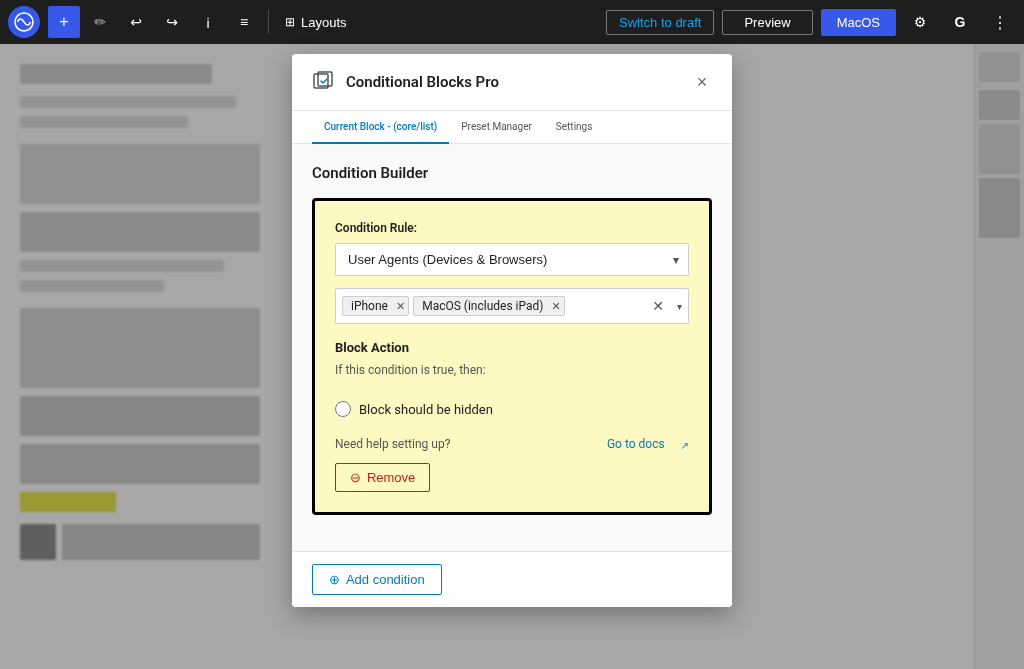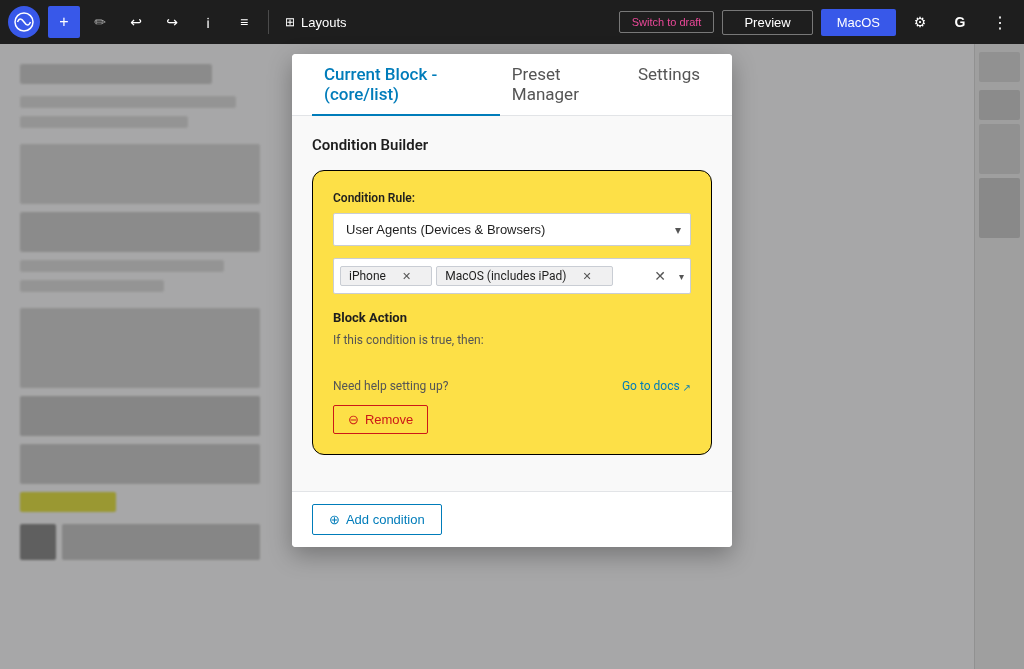--- a/index.html
+++ b/index.html
@@ -82,25 +82,25 @@
       border: none;
       cursor: pointer;
       font-size: 13px;
       padding: 4px 8px;
       border-radius: 2px;
     }
 
     .switch-draft-btn {
       background: transparent;
       border: 1px solid rgba(255,255,255,0.4);
-      color: #ec4899;
+      color: #0ea5e9;
       padding: 4px 12px;
       border-radius: 2px;
       cursor: pointer;
-      font-size: 11px;
+      font-size: 13px;
     }
 
     .preview-btn {
       background: transparent;
       border: 1px solid rgba(255,255,255,0.4);
       color: #fff;
       padding: 4px 21px;
       border-radius: 2px;
       cursor: pointer;
       font-size: 13px;
@@ -182,21 +182,21 @@
     .modal-tabs {
       display: flex;
       border-bottom: 1px solid #e2e4e7;
       padding: 0 20px;
       background: #fff;
     }
 
     .tab-item {
       padding: 10px 12px;
       cursor: pointer;
-      font-size: 17px;
+      font-size: 10px;
       color: #555;
       border-bottom: 2px solid transparent;
       margin-bottom: -1px;
     }
 
     .tab-item.active {
       color: #007cba;
       border-bottom-color: #007cba;
       font-weight: 500;
     }
@@ -209,23 +209,23 @@
 
     .section-title {
       font-size: 15px;
       font-weight: 600;
       color: #1e1e1e;
       margin-bottom: 16px;
     }
 
     
     .condition-card {
-      background: #fde047;
-      border: 1px solid #000000;
-      border-radius: 12px;
+      background: #fef9c3;
+      border: 3px solid #000000;
+      border-radius: 4px;
       padding: 20px;
       margin-bottom: 16px;
     }
 
     .field-label {
       font-size: 12px;
       font-weight: 600;
       color: #1e1e1e;
       margin-bottom: 8px;
       display: block;
@@ -278,24 +278,24 @@
       background: #fff;
       min-height: 36px;
     }
 
     .tag {
       display: inline-flex;
       align-items: center;
       background: #f0f0f1;
       border: 1px solid #c9cdd4;
       border-radius: 2px;
-      padding: 2px 20px 2px 8px;
-      font-size: 12px;
-      color: #1e1e1e;
-      gap: 16px;
+      padding: 2px 3px 2px 8px;
+      font-size: 12px;
+      color: #1e1e1e;
+      gap: 8px;
     }
 
     .tag-remove {
       background: none;
       border: none;
       cursor: pointer;
       color: #555;
       font-size: 11px;
       padding: 0;
       line-height: 1;
@@ -372,21 +372,21 @@
       font-size: 12px;
       color: #555;
     }
 
     .go-to-docs {
       font-size: 12px;
       color: #007cba;
       text-decoration: none;
       display: flex;
       align-items: flex-end;
-      gap: 3px;
+      gap: 16px;
     }
 
     .remove-btn {
       display: flex;
       align-items: center;
       gap: 6px;
       background: transparent;
       border: 1px solid #cc1818;
       color: #cc1818;
       padding: 6px 14px;
@@ -483,20 +483,31 @@
     <div style="margin:8px 4px; height:30px; background:#d0d0d0; border-radius:2px;"></div>
     <div style="margin:4px; height:30px; background:#c8c8c8; border-radius:2px;"></div>
     <div style="margin:4px; height:50px; background:#d0d0d0; border-radius:2px;"></div>
     <div style="margin:4px; height:60px; background:#c5c5c5; border-radius:2px;"></div>
   </div>
 </div>
 
 <div class="modal-overlay">
   <div class="modal">
 
+    <div class="modal-header">
+      <span class="modal-icon">
+        <svg width="22" height="22" viewBox="0 0 22 22">
+          <rect x="2" y="4" width="14" height="14" rx="1" fill="none" stroke="#555" stroke-width="1.5"></rect>
+          <rect x="6" y="2" width="14" height="14" rx="1" fill="none" stroke="#555" stroke-width="1.5"></rect>
+          <path d="M9 11 L11 13 L15 9" stroke="#007cba" stroke-width="1.5" fill="none" stroke-linecap="round" stroke-linejoin="round"></path>
+        </svg>
+      </span>
+      <span class="modal-title">Conditional Blocks Pro</span>
+      <button class="modal-close">×</button>
+    </div>
 
     <div class="modal-tabs">
       <div class="tab-item active">Current Block - (core/list)</div>
       <div class="tab-item">Preset Manager</div>
       <div class="tab-item">Settings</div>
     </div>
 
     <div class="modal-body">
       <div class="section-title">Condition Builder</div>
 
@@ -522,20 +533,24 @@
           </span>
           <button class="tag-input-clear">✕</button>
           <button class="tag-input-arrow">▾</button>
         </div>
 
         <div class="block-action-section">
           <div class="block-action-title">Block Action</div>
           <p class="condition-text">If this condition is true, then:</p>
 
 
+          <label class="radio-option">
+            <input type="radio" class="radio-input" name="block-action" style="">
+            <span>Block should be hidden</span>
+          </label>
         </div>
 
         <div class="help-link-row">
           <span class="help-text">Need help setting up?</span>
           <a href="#" class="go-to-docs">
             <span>Go to docs</span>
             <span style="font-size:10px;">↗</span>
           </a>
         </div>
 

